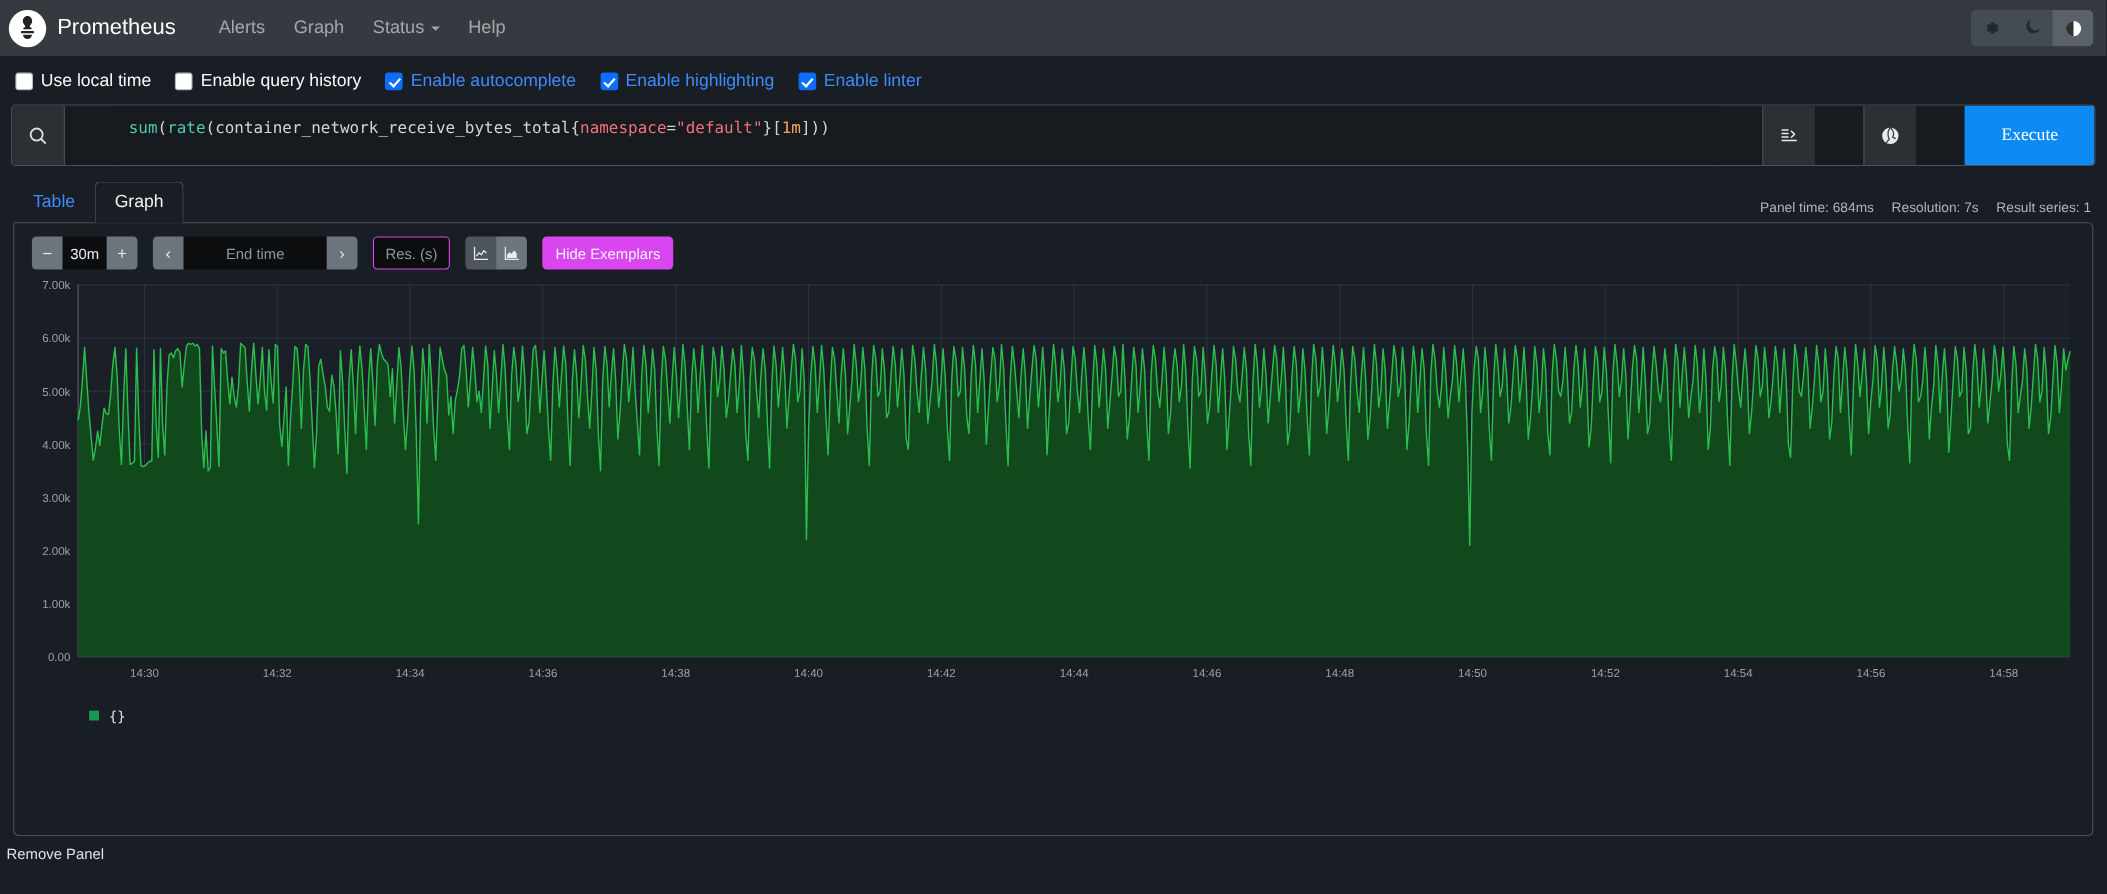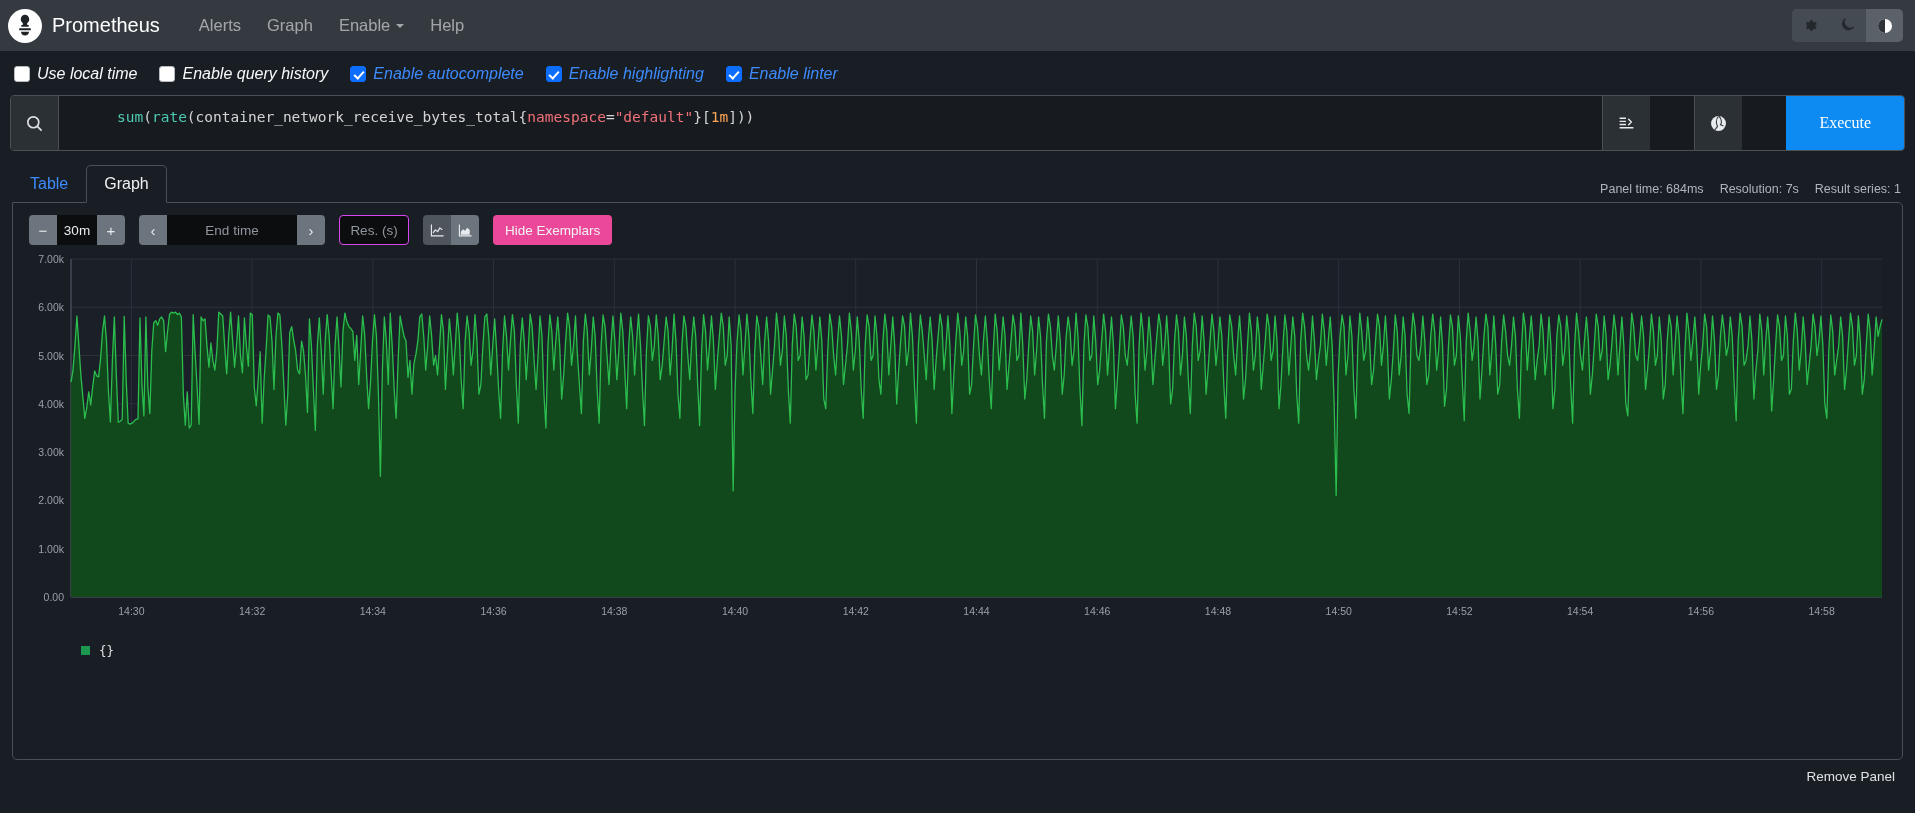--- a/index.html
+++ b/index.html
@@ -99,21 +99,21 @@
   }
   .cbox.checked::after {
     content: "";
     position: absolute;
     left: 4.5px; top: 1.5px;
     width: 4px; height: 8px;
     border: solid #fff;
     border-width: 0 2px 2px 0;
     transform: rotate(42deg);
   }
-  .opt-label { font-size: 16px; color: #f8f9fa; font-style: italic; }
+  .opt-label { font-size: 16px; color: #f8f9fa; }
   .opt-label.blue { color: #3d8bfd; }
 
   
   .query-wrap { padding: 0 10px; }
   .query-bar {
     display: flex;
     border: 1px solid #495057;
     border-radius: 4px;
     background: #171a1f;
     overflow: hidden;
@@ -270,21 +270,21 @@
     background: #6c757d;
     border: none;
     display: flex; align-items: center; justify-content: center;
     cursor: pointer;
     padding: 0;
   }
   .ct-btn.sel { background: #4e555c; }
   .ct-btn.first { border-radius: 4px 0 0 4px; }
   .ct-btn.last  { border-radius: 0 4px 4px 0; }
   .btn-exemplars {
-    background: #ec4899;
+    background: #d946ef;
     border: none;
     border-radius: 4px;
     color: #f1f3f5;
     font-size: 13.5px;
     height: 30px;
     padding: 0 12px;
     cursor: pointer;
     white-space: nowrap;
     font-family: "Liberation Sans", sans-serif;
   }
@@ -305,21 +305,20 @@
   }
   .legend-label {
     font-size: 12.5px;
     color: #dee2e6;
     font-family: "DejaVu Sans Mono", monospace;
   }
 
   
   .footer {
     display: flex;
-    justify-content: flex-end;
     padding: 8px 14px 0 0;
   }
   .remove-panel {
     font-size: 13.5px;
     color: #dee2e6;
     cursor: pointer;
     background: none;
     border: none;
     font-family: "Liberation Sans", sans-serif;
   }
@@ -337,21 +336,21 @@
   </div>
   <div class="brand-name">Prometheus</div>
   <div class="nav-links">
     <a class="nav-link">
         <span>Alerts</span>
       </a>
     <a class="nav-link">
         <span>Graph</span>
       </a>
     <a class="nav-link">
-        <span>Enable</span>
+        <span>Status</span>
         <i class="caret"></i>
       </a>
     <a class="nav-link">
         <span>Help</span>
       </a>
   </div>
   <div class="nav-spacer"></div>
   <div class="theme-group">
     <button class="theme-btn">
       <svg width="15" height="15" viewBox="0 0 16 16" fill="#23282d">

